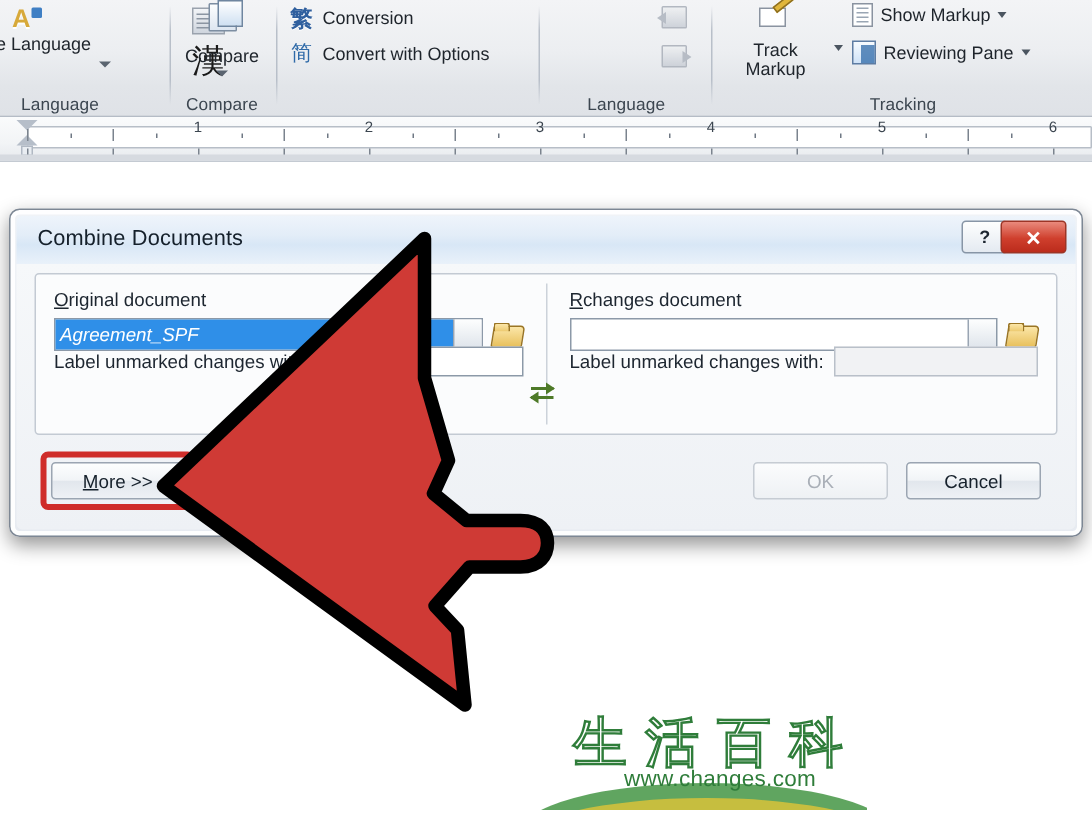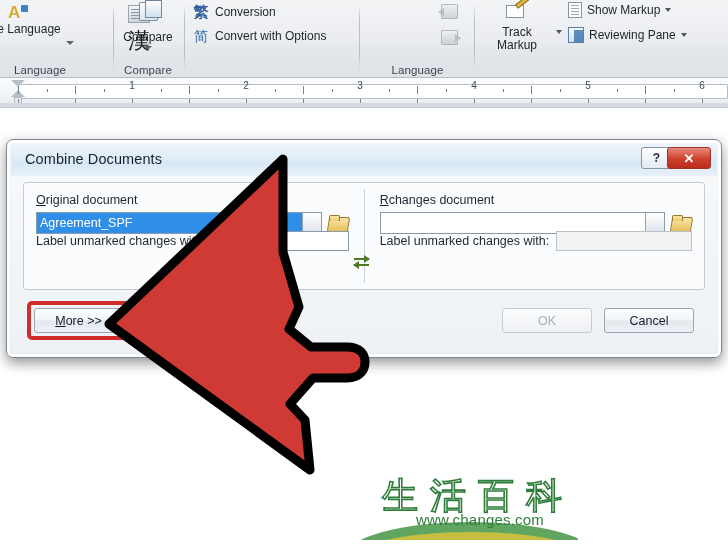--- a/index.html
+++ b/index.html
@@ -133,21 +133,21 @@
   .fldlabel u{text-decoration:underline;}
   .comborow{display:flex;align-items:center;gap:6px;}
   .combo{
     position:relative;flex:1;height:22px;background:#fff;border:1px solid #8c99a8;
     display:flex;align-items:stretch;
   }
   .comboval{
     flex:1;font-size:12.5px;line-height:20px;padding:0 3px;color:#000;
     overflow:hidden;white-space:nowrap;
   }
-  .comboval.sel{background:#2f8fe8;color:#fff;}
+  .comboval.sel{background:#2f8fe8;color:#fff;font-style:italic;}
   .combobtn{
     width:19px;background:linear-gradient(#fdfefe,#dde3ea);border-left:1px solid #9aa5b3;
     display:flex;align-items:center;justify-content:center;
   }
   .combobtn i{width:0;height:0;border-left:4px solid transparent;border-right:4px solid transparent;border-top:5px solid #2b3views;border-top-color:#2b343f;display:block;}
   .folder{
     width:21px;height:18px;position:relative;flex:0 0 auto;
   }
   .folder:before{
     content:"";position:absolute;left:0;bottom:0;width:19px;height:13px;
@@ -295,20 +295,21 @@
         <span class="ico ic-markup"></span>
         <span>Show Markup</span>
         <span class="caretsm"></span>
       </div>
       <div class="srow" style="left:92px;top:27px;">
         <span class="ico ic-revpane"></span>
         <span>Reviewing Pane</span>
         <span class="caretsm"></span>
       </div>
     </div>
+    <div class="glabel" style="left:0;width:252px;">Tracking</div>
   </div>
 </div>
 
 <div id="ruler">
   <div id="rulerbar"></div>
   <div class="indentmark">
     <div class="indentbox"></div>
   </div>
   <div id="rulerticks">
       <div class="rtickM" style="left: 18px; top: 8px; height: 8px;"></div>

